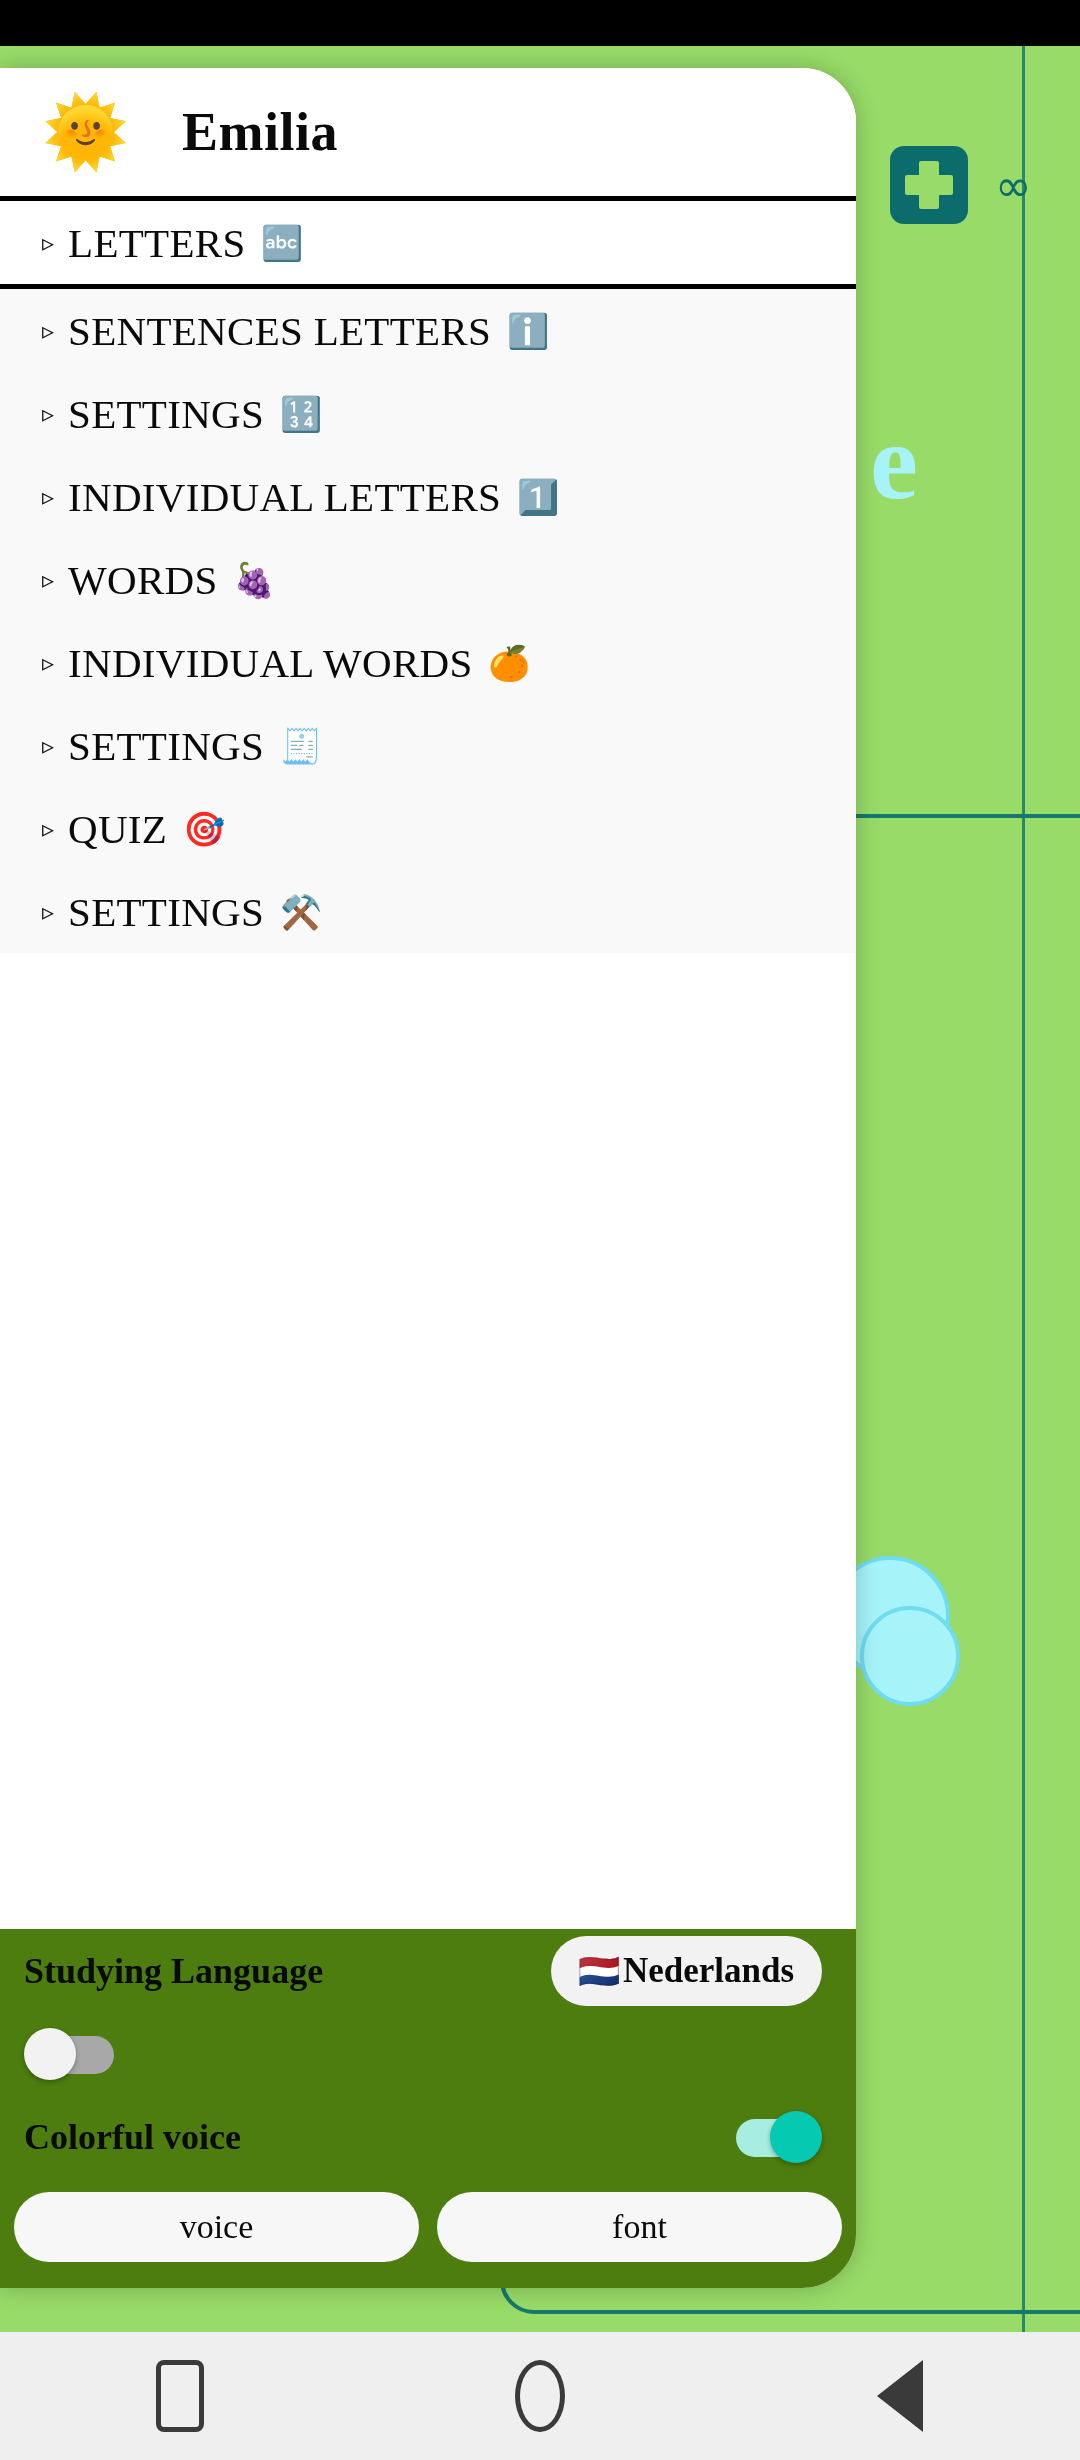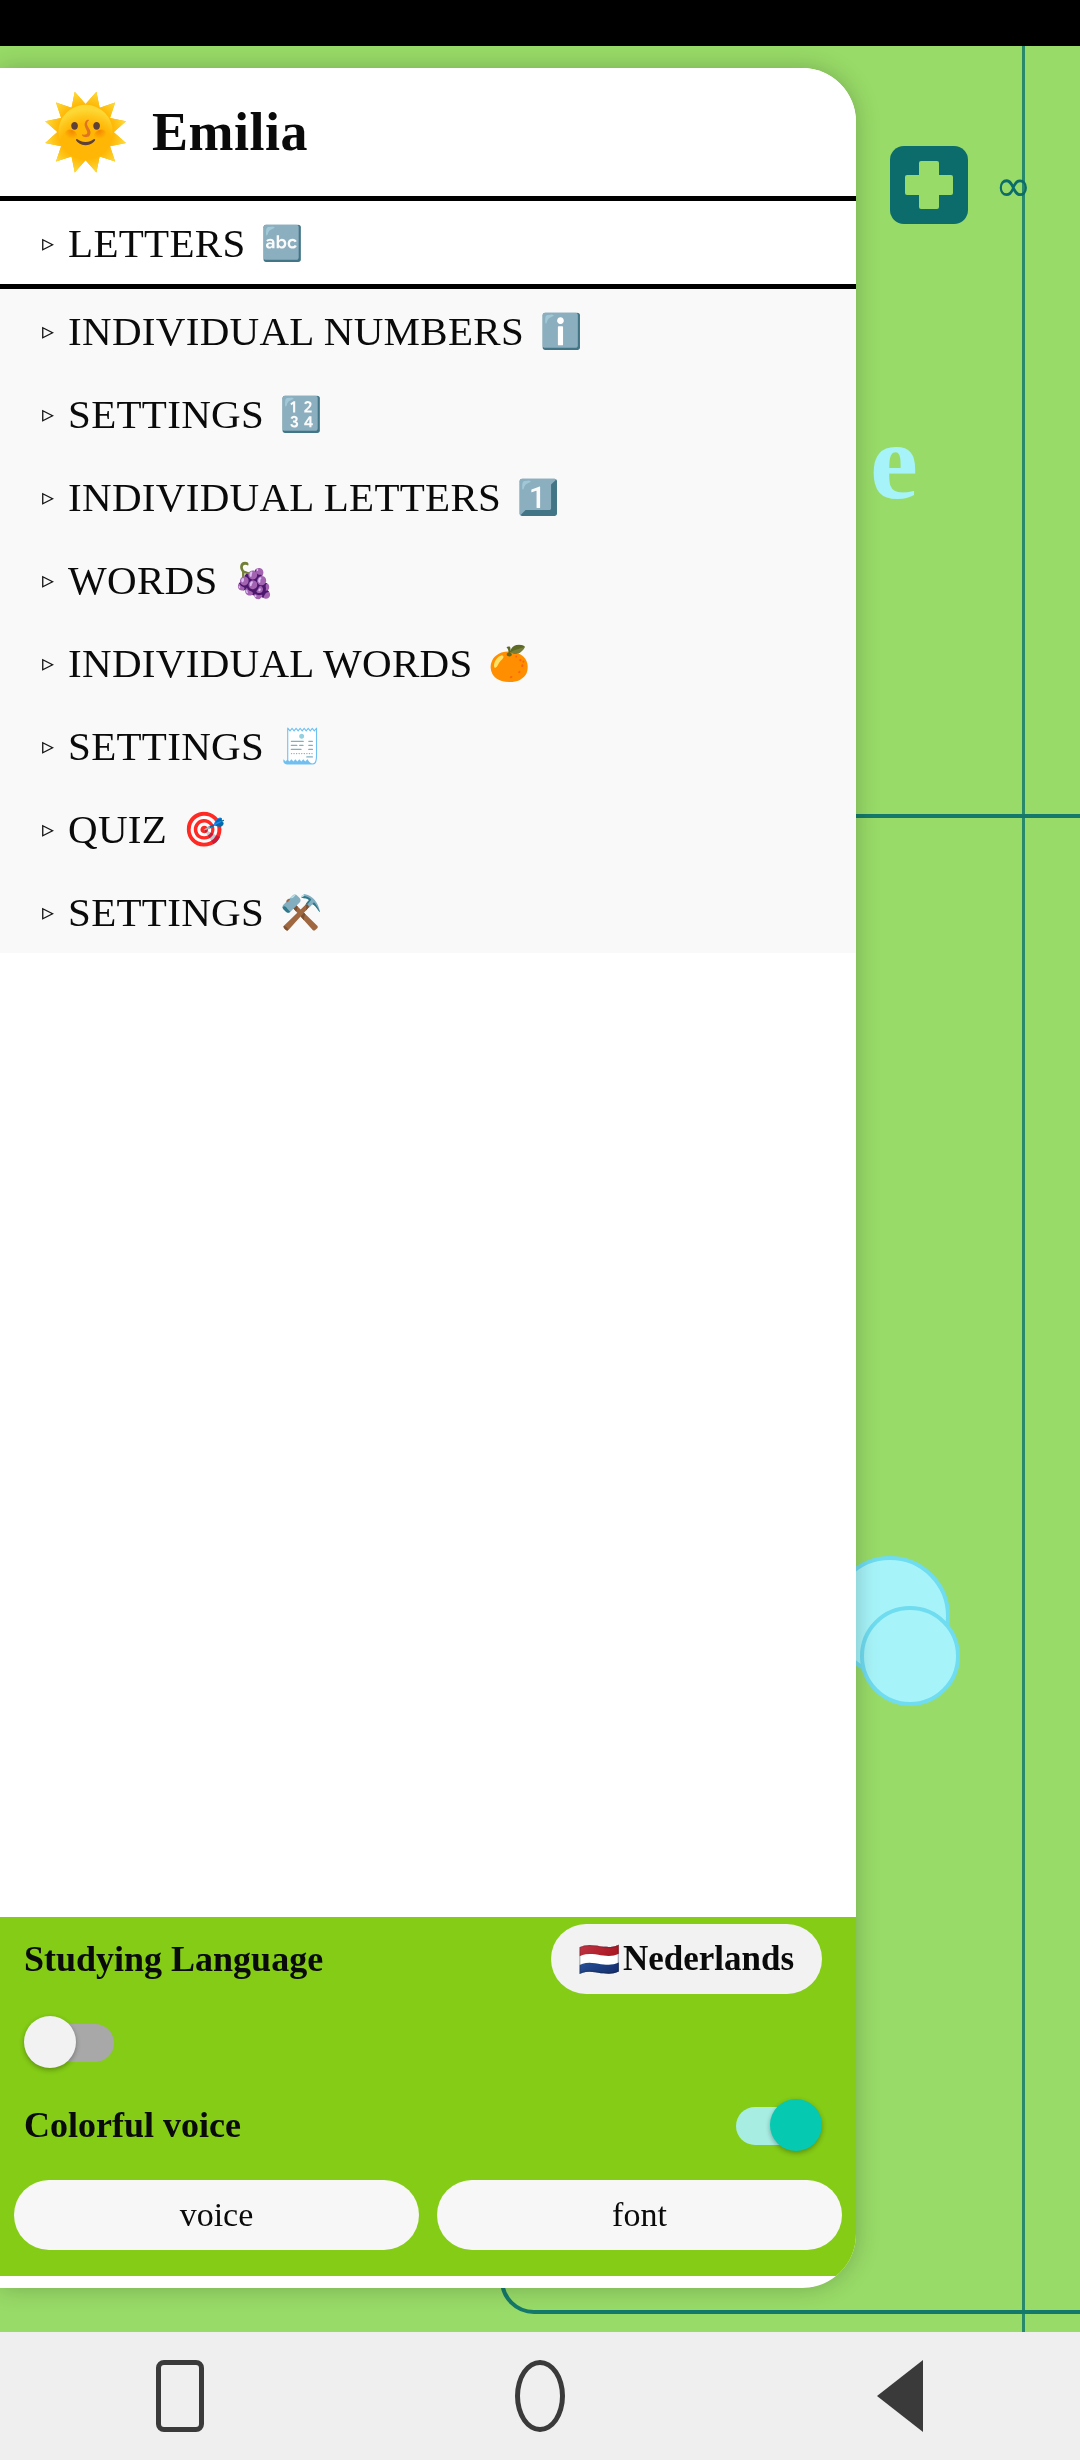--- a/index.html
+++ b/index.html
@@ -98,21 +98,21 @@
     background:#fff;
     padding-left:40px;
   }
   .avatar{
     width:92px; height:92px; position:relative; flex:0 0 92px;
     display:flex; align-items:center; justify-content:center;
     font-size:70px; line-height:70px;
     font-family:"DejaVu Sans", sans-serif;
   }
   .drawer-title{
-    margin-left:20px;
+    margin-left:50px;
     font-size:54px; line-height:54px; font-weight:700;
     color:#0A0A0A; letter-spacing:.5px;
   }
 
   
   .menu{ background:#F9F9F9; }
   .menu-item{
     position:relative;
     height:83px;
     display:flex; align-items:center;
@@ -137,22 +137,22 @@
   }
   .menu-emoji{
     margin-left:16px; font-size:34px; line-height:34px;
     font-family:"DejaVu Sans", sans-serif;
   }
 
   .menu-spacer{ background:#fff; height:1080px; }
 
   
   .settings{
-    position:absolute; left:0; bottom:12px; width:856px;
-    background:#84cc16; padding:0 0 22px 0;
+    position:absolute; left:0; bottom:0; width:856px;
+    background:#4d7c0f; padding:0 0 22px 0;
   }
   .setting-row{
     height:83px; display:flex; align-items:center;
     padding:0 34px 0 24px;
   }
   .setting-label{
     font-size:36px; line-height:40px; font-weight:700; color:#0A0A0A;
     flex:1 1 auto; white-space:nowrap;
   }
   .lang-pill{
@@ -245,21 +245,21 @@
   <div class="menu">
 
     <div class="menu-item selected">
       <span class="caret">▹</span>
       <span class="menu-label">LETTERS</span>
       <span class="menu-emoji">🔤</span>
     </div>
 
     <div class="menu-item">
       <span class="caret">▹</span>
-      <span class="menu-label">INDIVIDUAL NUMBERS</span>
+      <span class="menu-label">SENTENCES LETTERS</span>
       <span class="menu-emoji">ℹ️</span>
     </div>
 
     <div class="menu-item">
       <span class="caret">▹</span>
       <span class="menu-label">SETTINGS</span>
       <span class="menu-emoji">🔢</span>
     </div>
 
     <div class="menu-item">

